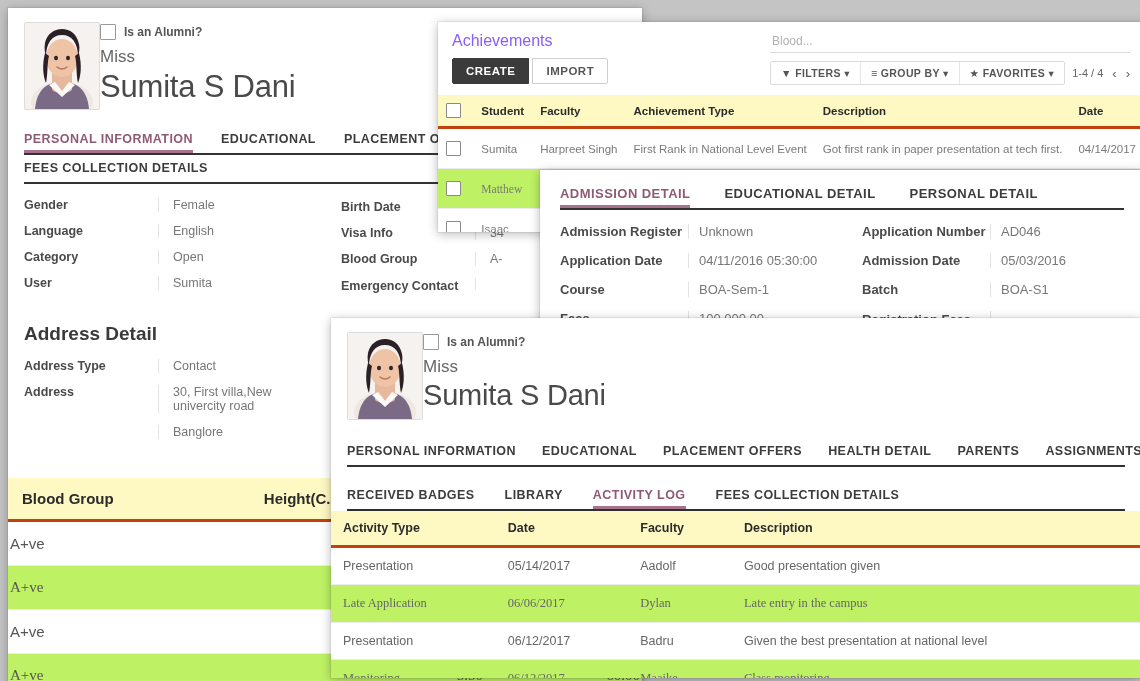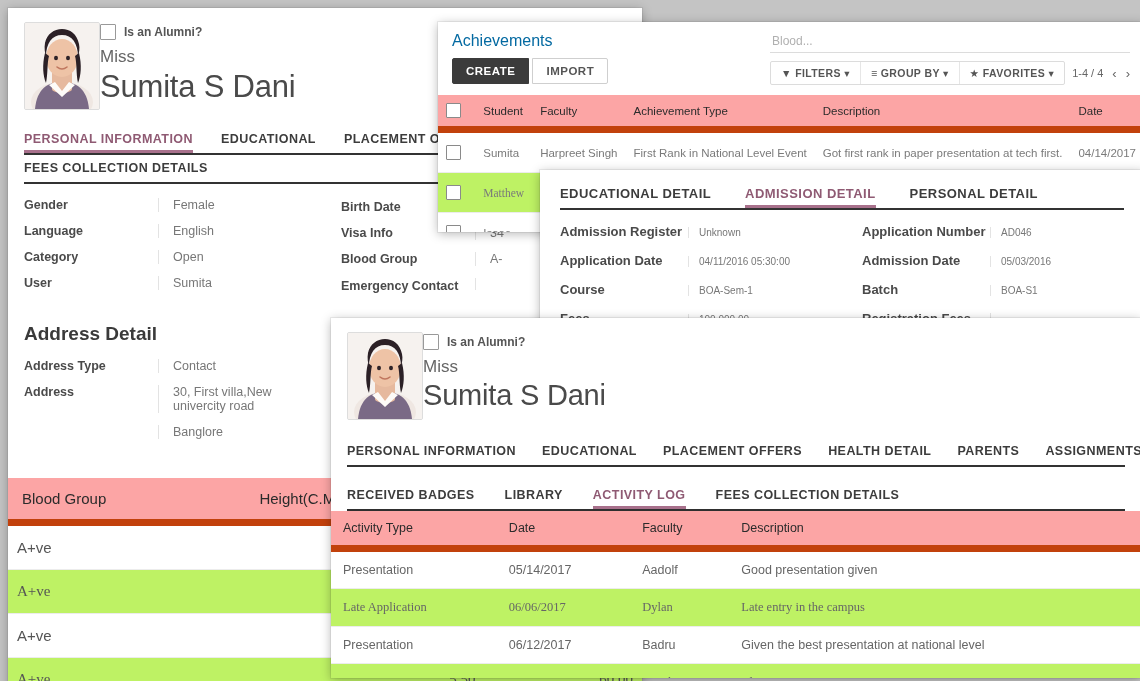--- a/index.html
+++ b/index.html
@@ -35,37 +35,37 @@
   .fields{display:flex;padding:8px 0 0 0;}
   .fcol{flex:1;padding:6px 0 8px 0;}
   .frow{display:flex;align-items:baseline;margin-bottom:12px;}
   .flabel{width:150px;flex:0 0 150px;font-size:12.5px;font-weight:bold;color:#4a4a4a;padding-left:16px;box-sizing:border-box;}
   .fval{font-size:12.5px;color:#777;padding-left:14px;border-left:1px solid #e3e3e3;flex:1;min-height:1em;}
 
   .secttl{font-size:19px;font-weight:bold;color:#3a3a3a;margin:10px 0 8px 16px;}
 
   
   table{border-collapse:collapse;width:100%;font-size:13px;}
-  th{background:#fca5a5;color:#2b2b2b;font-weight:normal;text-align:left;
-     padding:9px 10px;border-bottom:7px solid #c2410c;font-size:12.5px;white-space:nowrap;}
+  th{background:#fef9c3;color:#2b2b2b;font-weight:bold;text-align:left;
+     padding:9px 10px;border-bottom:3px solid #c2410c;font-size:12.5px;white-space:nowrap;}
   td{padding:10px;color:#666;border-bottom:1px solid #ececec;font-size:12.5px;white-space:nowrap;}
   tr.alt td{background:#bef264;font-family:Liberation Serif, serif;}
   .num{text-align:right;}
   .thnum{text-align:left;}
 
   
   #panelA{left:8px;top:8px;width:634px;height:688px;}
   #panelA .bigtable th{font-size:15px;padding:12px 14px;}
-  #panelA .bigtable td{font-size:15px;padding:13px 9px;color:#555;}
+  #panelA .bigtable td{font-size:15px;padding:13px 2px;color:#555;}
   #bgTableWrap{position:absolute;left:0;right:0;top:470px;}
 
   
   #panelB{left:438px;top:22px;width:706px;height:210px;}
   #panelB .lv-head{display:flex;align-items:flex-start;padding:10px 14px 0 14px;}
-  #panelB .lv-title{font-size:16px;color:#0369a1;font-weight:400;}
+  #panelB .lv-title{font-size:16px;color:#8b5cf6;font-weight:400;}
   #panelB .lv-right{margin-left:auto;width:360px;}
   .searchbox{border-bottom:1px solid #dcdcdc;padding:2px 2px 4px 2px;font-size:12px;color:#b0b0b0;}
   .ctlrow{display:flex;align-items:center;margin-top:8px;}
   .btn{display:inline-block;font-size:11.5px;font-weight:bold;letter-spacing:.5px;
        padding:6px 13px;border:1px solid #cfcfcf;background:#fff;color:#555;border-radius:2px;}
   .btn.dark{background:#3b3b3b;border-color:#3b3b3b;color:#fff;}
   .btnpair{display:flex;gap:4px;}
   .btnpair .btn{border-radius:0;}
   .btnpair .btn:first-child{border-radius:2px 0 0 2px;}
   .btnpair .btn:last-child{border-radius:0 2px 2px 0;margin-left:-1px;}
@@ -78,21 +78,21 @@
   .cbcell{width:26px;}
   .cb{width:13px;height:13px;border:1.5px solid #8a8a8a;background:#fff;display:inline-block;border-radius:1px;vertical-align:middle;}
   #panelB td{font-size:11.5px;padding:12px 8px;color:#7a7a7a;}
   #panelB th{font-size:11.5px;padding:8px 8px;}
 
   
   #panelC{left:540px;top:170px;width:604px;height:218px;}
   #panelC .tabs{margin:10px 20px 0 20px;}
   #panelC .tab{margin-right:34px;font-size:13px;}
   #panelC .flabel{width:148px;flex:0 0 148px;padding-left:20px;font-size:13px;}
-  #panelC .fval{font-size:10px;padding-left:10px;}
+  #panelC .fval{font-size:13px;padding-left:10px;}
   #panelC .frow{margin-bottom:14px;}
 
   
   #panelD{left:331px;top:318px;width:810px;height:360px;}
   #panelD .tabs{margin:14px 16px 0 16px;}
   #panelD .tab{margin-right:26px;}
   #panelD .tabs.sub{margin-top:15px;border-bottom:2px solid #2f2f2f;}
   #panelD .tabs.sub .tab{margin-right:30px;}
   #panelD td{padding:11px 12px;font-size:12.5px;}
   #panelD th{padding:10px 12px;}
@@ -306,22 +306,22 @@
           <td></td>
           <td></td>
           <td></td>
         </tr>
       </tbody>
   </table>
 </div>
 
 <div class="panel sh" id="panelC">
   <div class="tabs" id="pC-tabs">
+      <div class="tab active">ADMISSION DETAIL</div>
       <div class="tab">EDUCATIONAL DETAIL</div>
-      <div class="tab active">ADMISSION DETAIL</div>
       <div class="tab">PERSONAL DETAIL</div>
     </div>
   <div class="fields">
     <div class="fcol" id="pC-left">
         <div class="frow">
           <div class="flabel">Admission Register</div>
           <div class="fval">Unknown</div>
         </div>
         <div class="frow">
           <div class="flabel">Application Date</div>

